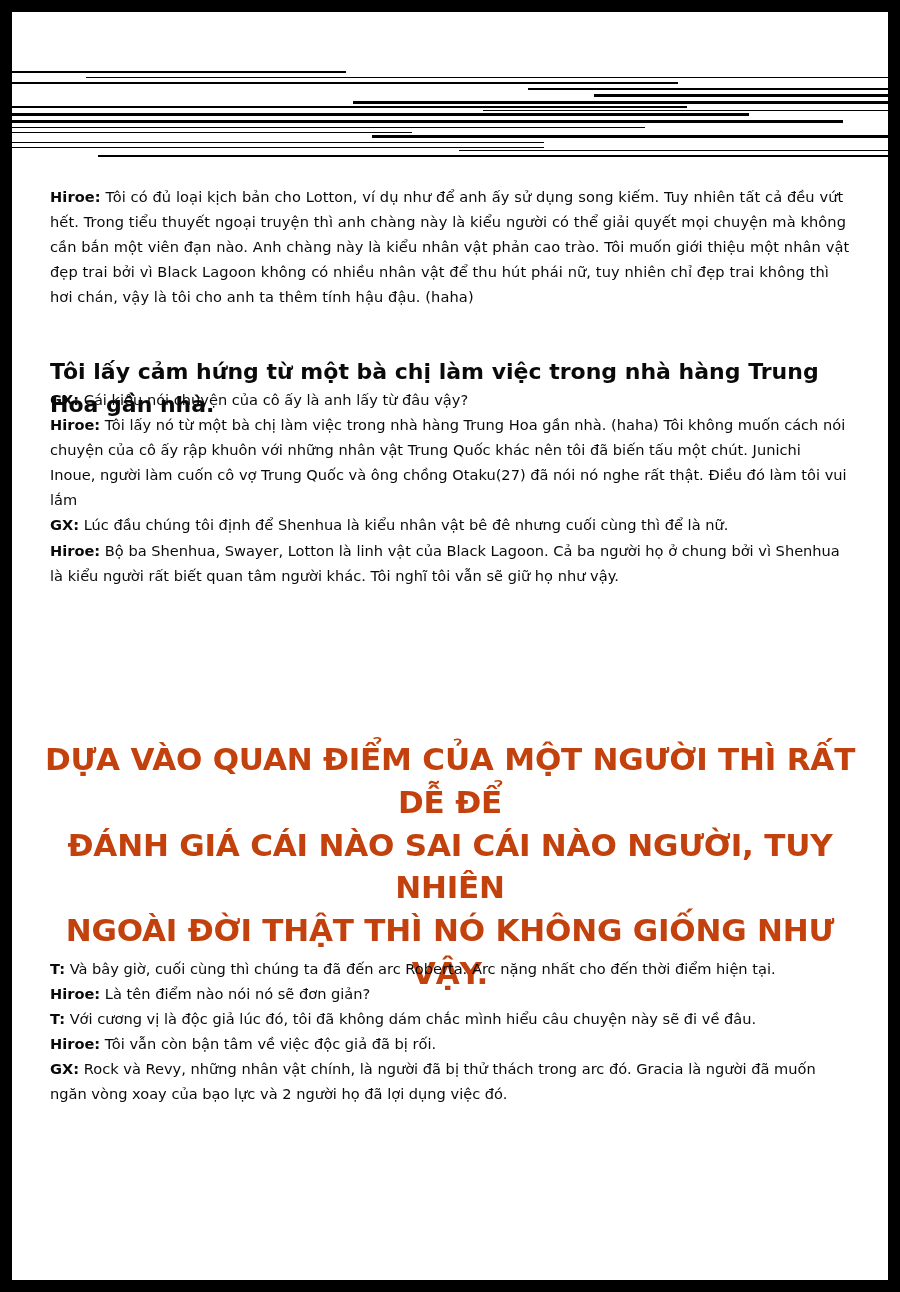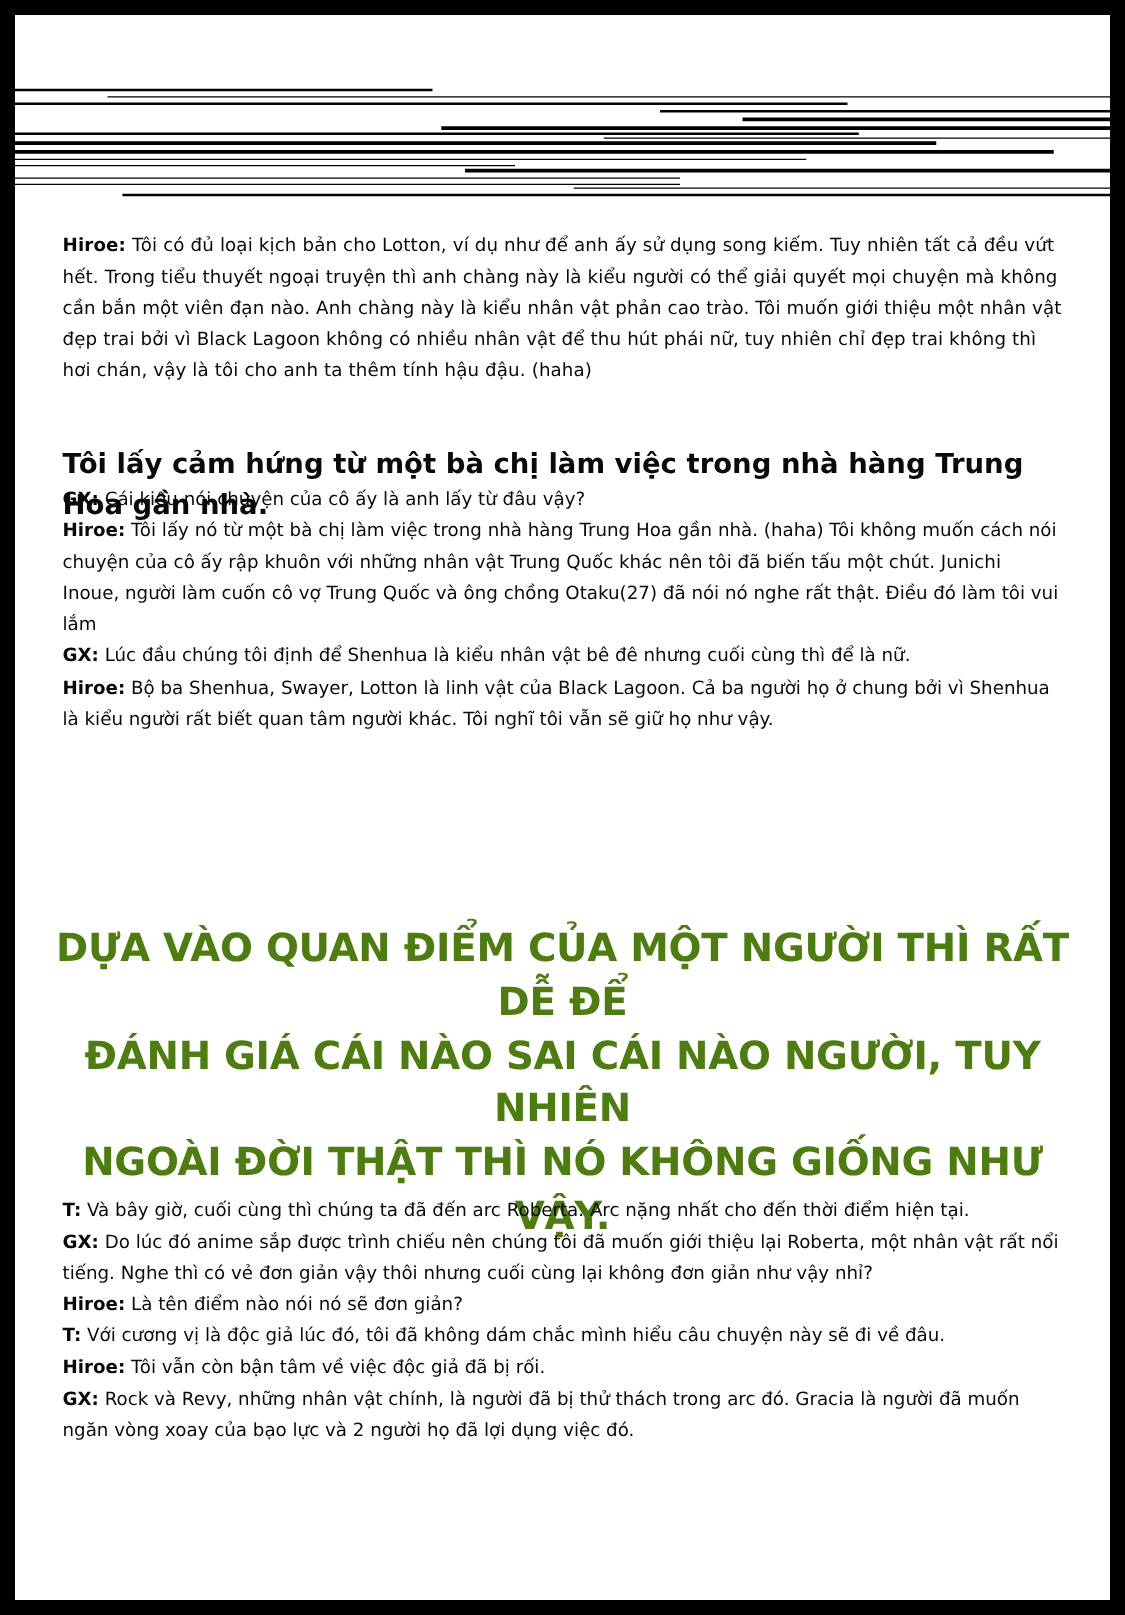--- a/index.html
+++ b/index.html
@@ -89,21 +89,21 @@
   .pullquote {
     position: absolute;
     left: 30px;
     width: 816px;
     text-align: center;
     font-family: "DejaVu Sans", sans-serif;
     font-weight: bold;
     font-size: 31px;
     line-height: 1.38;
     letter-spacing: -0.2px;
-    color: #4d7c0f;
+    color: #c2410c;
   }
   .q-line { display: block; }
 </style>
 </head>
 <body>
 
 <div class="page">
   <div class="sheet">
 
     <div class="speedlines">
@@ -144,21 +144,20 @@
       </div>
 
       <div class="pullquote" style="top:726px;">
         <span class="q-line">DỰA VÀO QUAN ĐIỂM CỦA MỘT NGƯỜI THÌ RẤT DỄ ĐỂ</span>
         <span class="q-line">ĐÁNH GIÁ CÁI NÀO SAI CÁI NÀO NGƯỜI, TUY NHIÊN</span>
         <span class="q-line">NGOÀI ĐỜI THẬT THÌ NÓ KHÔNG GIỐNG NHƯ VẬY.</span>
       </div>
 
       <div class="block" style="top:944px;">
         <p class="line"><span class="lbl">T:</span> <span>Và bây giờ, cuối cùng thì chúng ta đã đến arc Roberta. Arc nặng nhất cho đến thời điểm hiện tại.</span></p>
-        <p class="line"><span class="lbl">GX:</span> <span>Do lúc đó anime sắp được trình chiếu nên chúng tôi đã muốn giới thiệu lại Roberta, một nhân vật rất nổi tiếng. Nghe thì có vẻ đơn giản vậy thôi nhưng cuối cùng lại không đơn giản như vậy nhỉ?</span></p>
         <p class="line"><span class="lbl">Hiroe:</span> <span>Là tên điểm nào nói nó sẽ đơn giản?</span></p>
         <p class="line"><span class="lbl">T:</span> <span>Với cương vị là độc giả lúc đó, tôi đã không dám chắc mình hiểu câu chuyện này sẽ đi về đâu.</span></p>
         <p class="line"><span class="lbl">Hiroe:</span> <span>Tôi vẫn còn bận tâm về việc độc giả đã bị rối.</span></p>
         <p class="line"><span class="lbl">GX:</span> <span>Rock và Revy, những nhân vật chính, là người đã bị thử thách trong arc đó. Gracia là người đã muốn ngăn vòng xoay của bạo lực và 2 người họ đã lợi dụng việc đó.</span></p>
       </div>
 
     </div>
   </div>
 </div>
 

